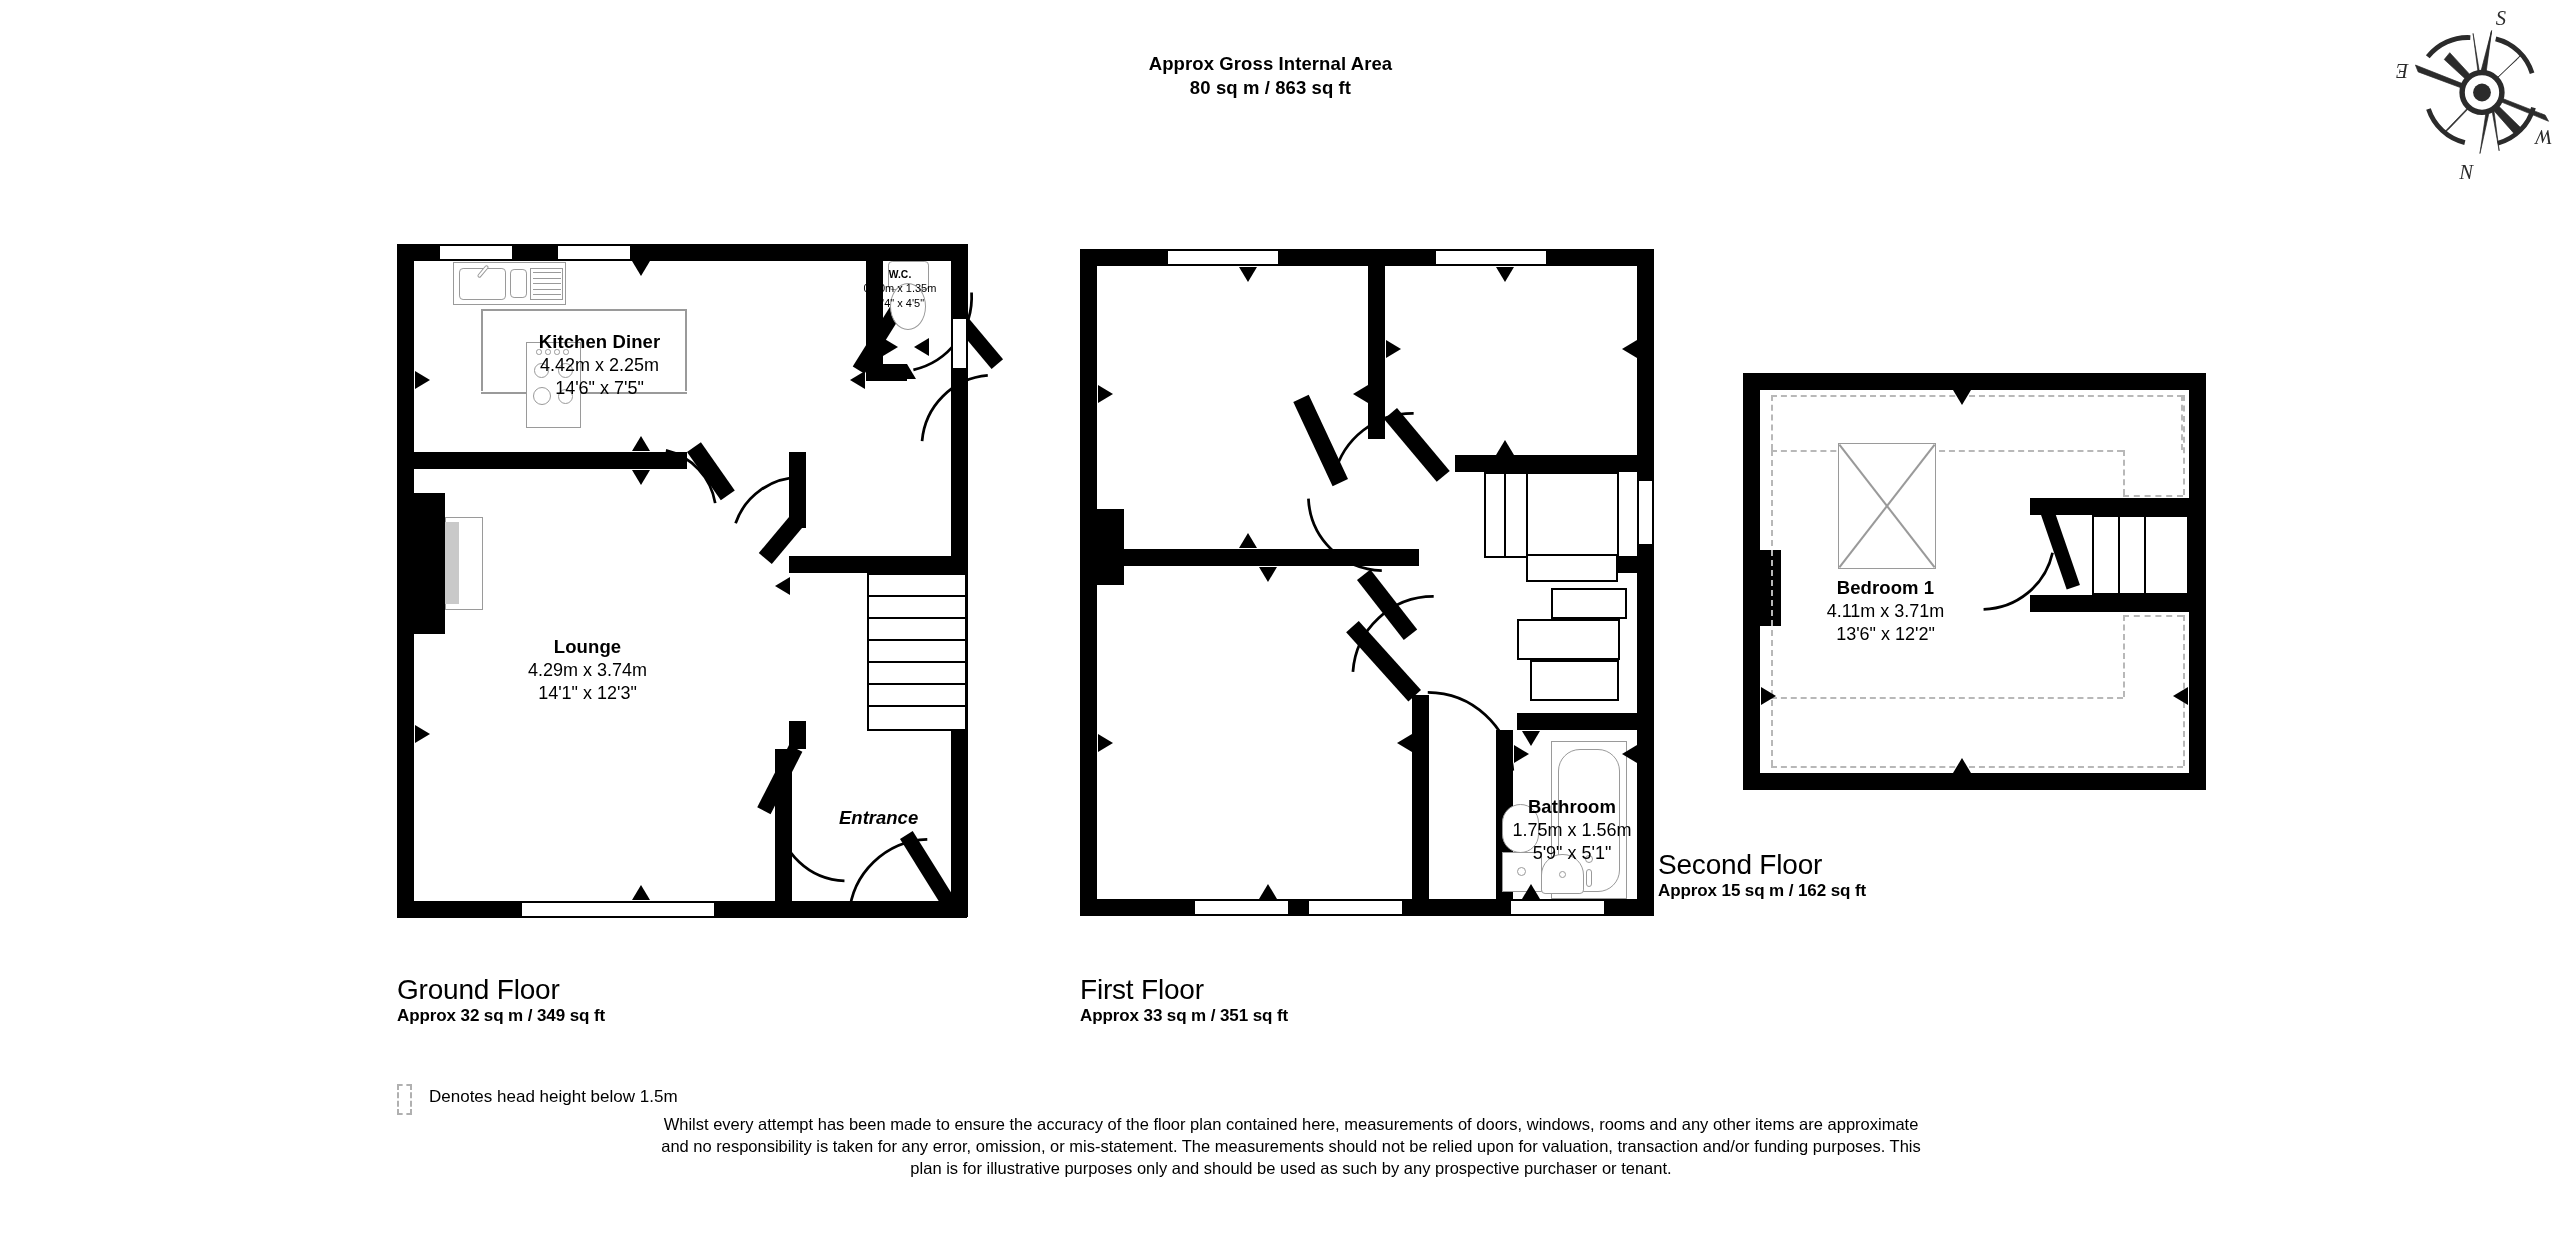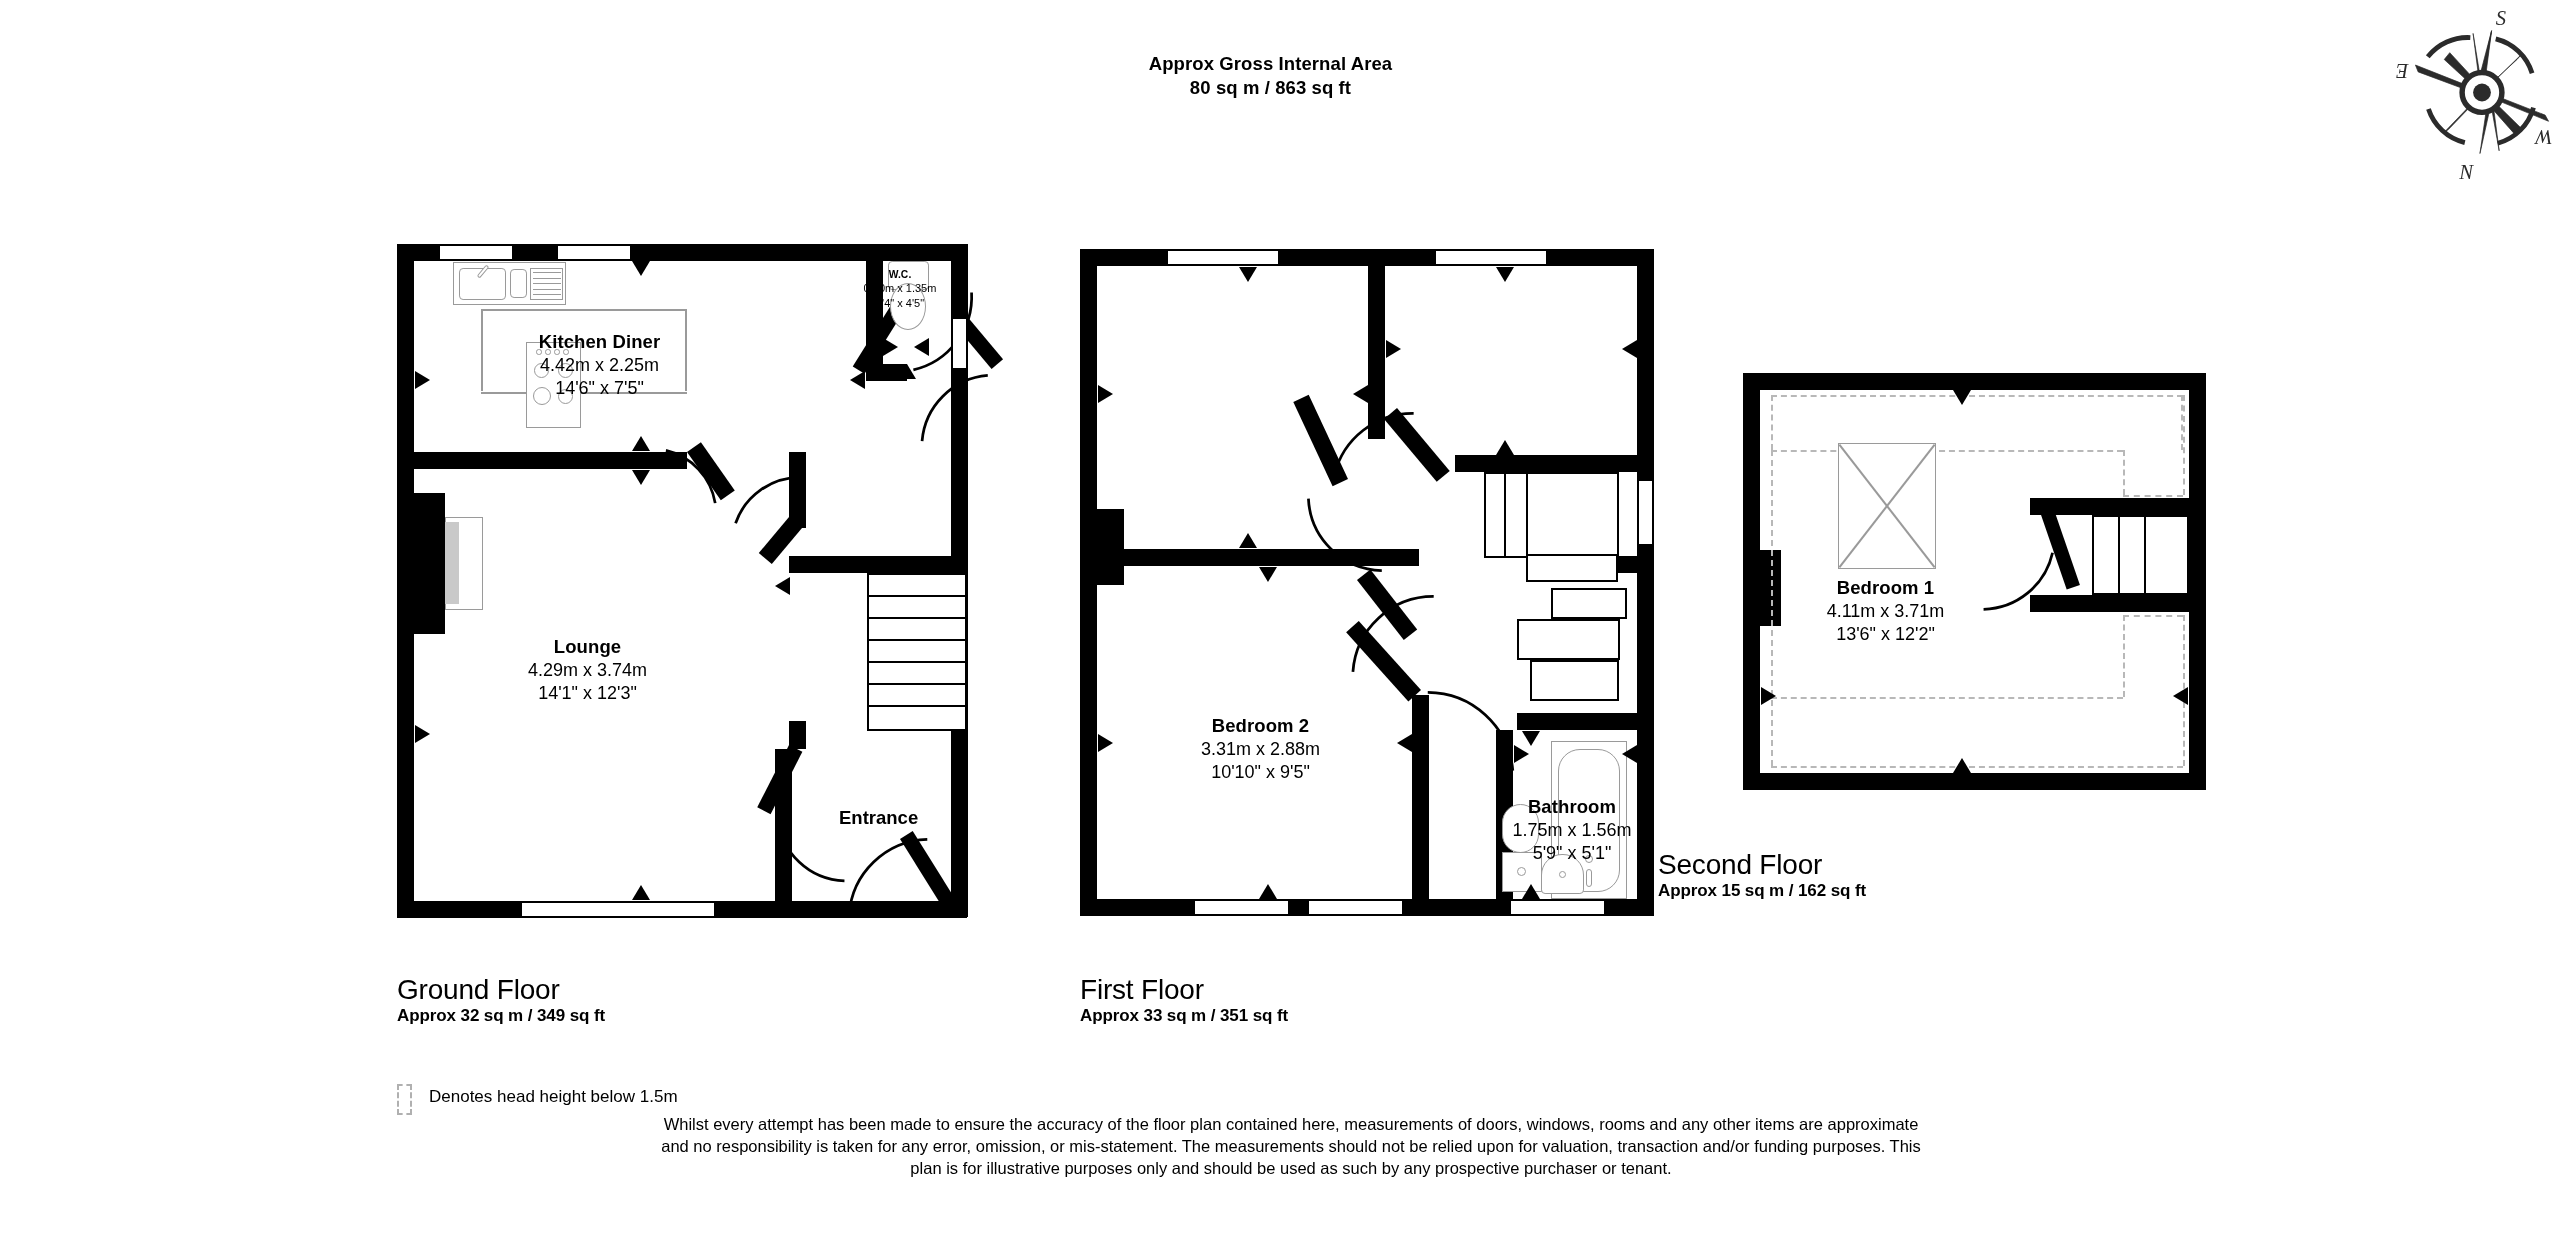--- a/index.html
+++ b/index.html
@@ -86,21 +86,21 @@
   .room-label {
     position: absolute;
     text-align: center;
     line-height: 1.30;
     white-space: nowrap;
   }
   .room-label .rname { font-weight: bold; font-size: 18.5px; letter-spacing: 0.1px; }
   .room-label .rdim  { font-size: 18px; letter-spacing: 0px; }
   .room-label.small .rname { font-weight: bold; font-size: 10.3px; }
   .room-label.small .rdim  { font-size: 11px; }
-  .label-plain { position: absolute; font-weight: bold; font-size: 18.5px; white-space: nowrap; }
+  .label-plain { position: absolute; font-weight: bold; font-size: 18.5px; white-space: nowrap; font-style: italic; }
 
   
   .floor-caption { position: absolute; white-space: nowrap; }
   .floor-caption .ftitle {
     font-size: 28px;
     font-family: "Liberation Sans Narrow", "Liberation Sans", sans-serif;
     letter-spacing: -0.2px;
   }
   .floor-caption .fsub {
     font-size: 17px;
@@ -386,25 +386,20 @@
   <div class="arr left" style="left:1397px;top:734px;"></div>
   <div class="arr up" style="left:1259px;top:884px;"></div>
 
   <div class="arr down" style="left:1522px;top:731px;"></div>
   <div class="arr right" style="left:1514px;top:745px;"></div>
   <div class="arr left" style="left:1622px;top:745px;"></div>
   <div class="arr up" style="left:1522px;top:884px;"></div>
 
 
 
-  <div class="room-label" style="left:1161px;top:714px;width:199px;">
-    <div class="rname">Bedroom 2</div>
-    <div class="rdim">3.31m x 2.88m</div>
-    <div class="rdim">10'10" x 9'5"</div>
-  </div>
 
   <div class="room-label" style="left:1467px;top:795px;width:210px;">
     <div class="rname">Bathroom</div>
     <div class="rdim">1.75m x 1.56m</div>
     <div class="rdim">5'9" x 5'1"</div>
   </div>
 
   <div class="floor-caption" style="left:1080px;top:974px;">
     <div class="ftitle">First Floor</div>
     <div class="fsub">Approx 33 sq m / 351 sq ft</div>

